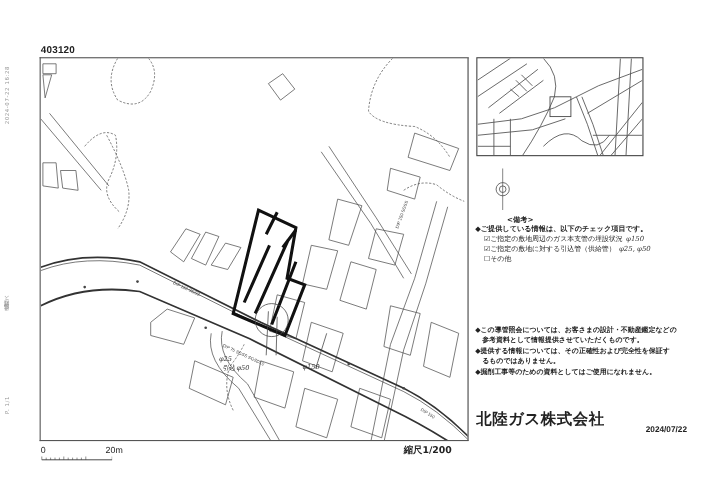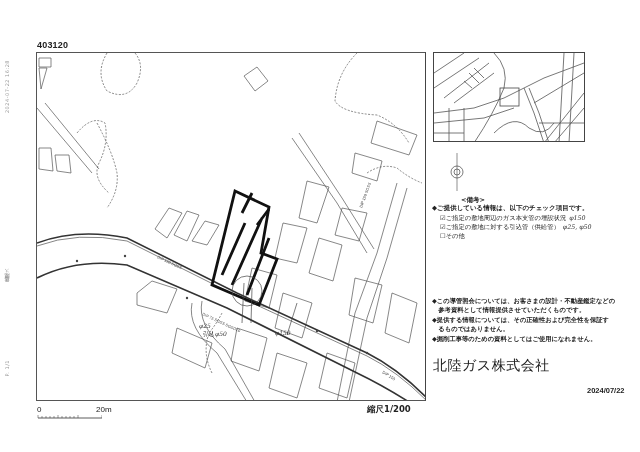--- a/index.html
+++ b/index.html
@@ -15,21 +15,21 @@
   .scale-ratio { left:367px; top:404px; font-size:8.5px; font-weight:bold; }
   .side-margin { left:4px; top:60px; width:12px; height:360px; }
   .side-text { position:absolute; left:0; font-size:5px; color:#999; writing-mode:vertical-rl; transform:rotate(180deg); letter-spacing:0.5px; }
   .overview { left:433px; top:52px; width:152px; height:90px; border:1.2px solid #444; box-sizing:border-box; overflow:hidden; background:#fff; }
   .compass { left:449px; top:153px; width:16px; height:38px; }
   .notes-title { left:432px; top:196px; font-size:6.5px; font-weight:bold;margin-left:29px; }
   .note { position:absolute; font-size:6.5px; line-height:9px; white-space:nowrap; font-weight:bold;text-align:center; }
   .check-line { position:absolute; font-size:6.3px; line-height:9px; white-space:nowrap; left:440px; }
   .hand { font-family:"DejaVu Serif", serif; font-style:italic; font-weight:normal; color:#333; margin-left:3px; }
   .disclaimer { position:absolute; left:432px; font-size:6.3px; line-height:9.5px; white-space:nowrap; font-weight:bold; }
-  .company { left:433px; top:357px; font-size:14px; font-weight:normal; letter-spacing:0.5px; }
+  .company { left:433px; top:372px; font-size:14px; font-weight:bold; letter-spacing:0.5px; }
   .date { left:550px; top:386px; font-size:7.5px; font-family:"Liberation Sans", sans-serif; font-weight:bold;padding-left:37px; }
 </style>
 </head>
 <body>
 
 <div class="abs side-margin">
   <span class="side-text" style="top:0;">2024-07-22 16:28</span>
   <span class="side-text" style="top:210px;">送信元 北陸ガス</span>
   <span class="side-text" style="top:300px;">P. 1/1</span>
 </div>

